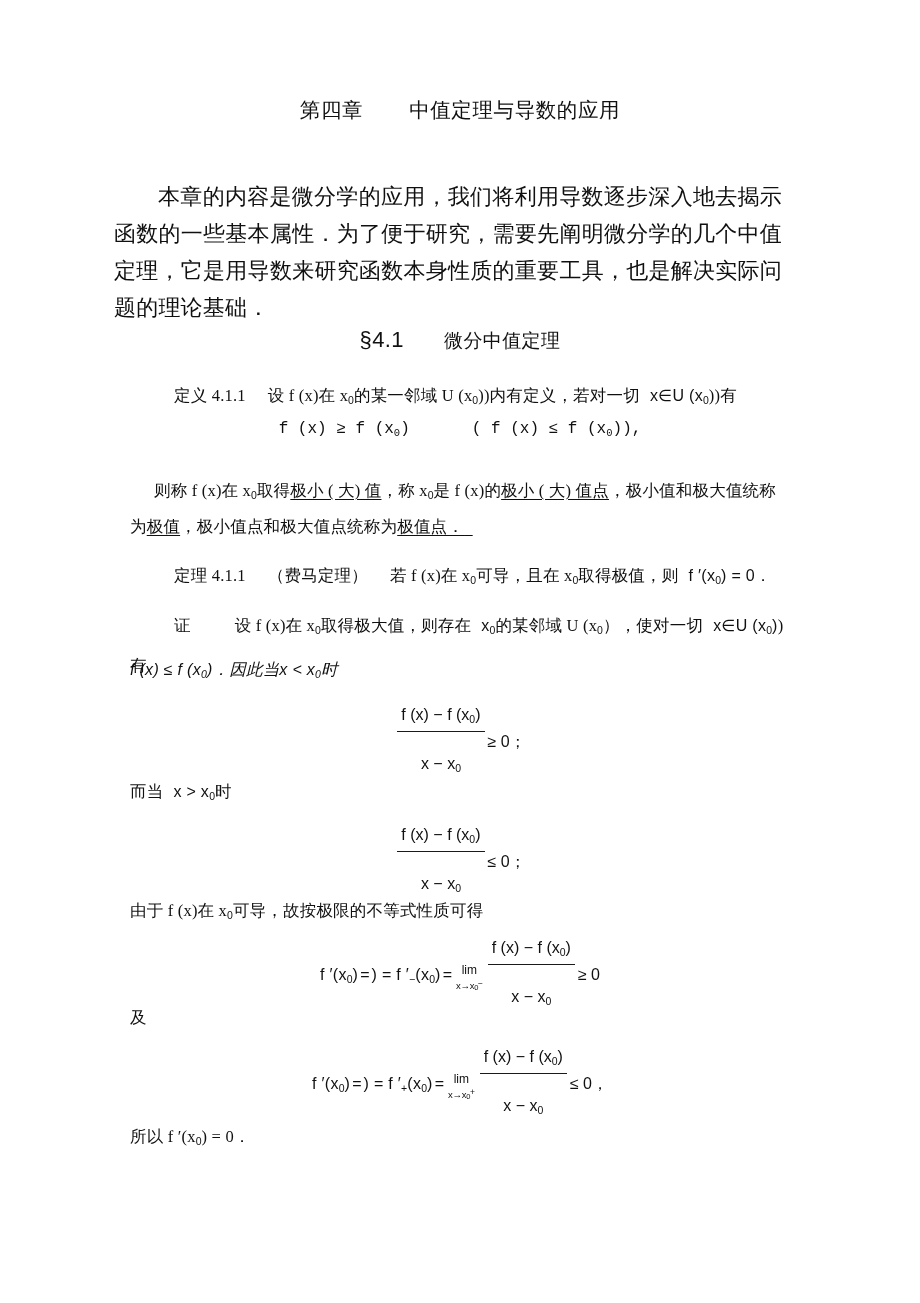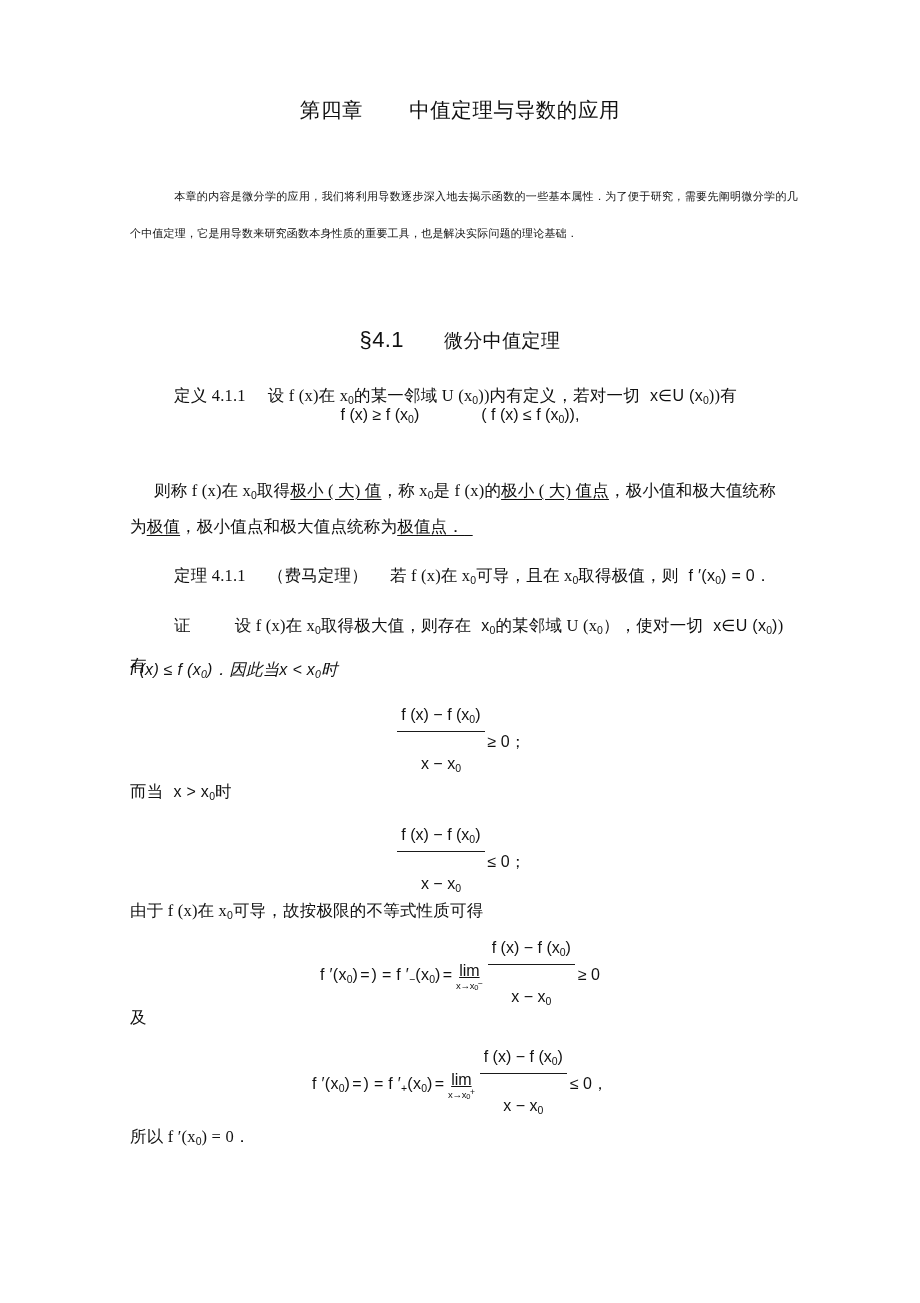--- a/index.html
+++ b/index.html
@@ -31,23 +31,23 @@
     width: 920px;
     text-align: center;
     font-size: 20.5px;
     letter-spacing: 0.6px;
     font-family: "Liberation Serif", "DejaVu Serif", serif;
   }
   .chapter-title .gap { display: inline-block; width: 46px; }
 
   .para {
     position: absolute;
-    left: 130px;
+    left: 114px;
     width: 668px;
-    font-size: 11px;
+    font-size: 22px;
     line-height: 37px;
     text-align: justify;
     text-justify: inter-ideograph;
     letter-spacing: 0.2px;
   }
   #intro { top: 178px; }
 
   .section-heading {
     position: absolute;
     left: 0;
@@ -127,22 +127,21 @@
     display: inline-block;
     vertical-align: middle;
     text-align: center;
     position: relative;
     margin: 0 2px;
     top: 3px;
   }
   .limop .lim-main {
     display: block;
     line-height: 17px;
-    font-size: 16px;
-    text-decoration: underline;
+    font-size: 12px;
   }
   .limop .lim-sub {
     display: block;
     line-height: 11px;
     font-size: 9.5px;
     letter-spacing: -0.3px;
     white-space: nowrap;
     position: relative;
     top: -1px;
   }
@@ -163,21 +162,21 @@
   </div>
 
   <div class="section-heading">
     <span class="num">§4.1</span><span class="gap"></span><span>微分中值定理</span>
   </div>
 
   <div class="blk" style="top:378px;">
     <span class="ind"></span><span>定义 4.1.1</span><span class="sp-m"></span><span>设 f (x)在 x</span><span class="m"><sub>0</sub></span><span>的某一邻域 U (x</span><span class="m"><sub>0</sub></span><span>)</span><span>)内有定义，若对一切</span><span class="sp-s"></span><span class="m">x</span><span class="m">∈</span><span class="m">U (x</span><span class="m"><sub>0</sub></span><span>)</span><span>)有</span>
   </div>
 
-  <div class="display" style="top:406px;">
+  <div class="display" style="top:420px;font-family:Liberation Mono, monospace;">
     <span><span>f (x) ≥ f (x</span><sub>0</sub><span>)</span></span><span class="sp-xl"></span><span><span>( f (x) ≤ f (x</span><sub>0</sub><span>)</span><span>)</span>,</span>
   </div>
 
   <div class="blk" style="top:473px;text-align:center;">
     <span>则称 f (x)在 x</span><span class="m"><sub>0</sub></span><span>取得</span><span class="ul">极小 ( 大) 值</span><span>，称 x</span><span class="m"><sub>0</sub></span><span>是 f (x)的</span><span class="ul">极小 ( 大) 值点</span><span>，极小值和极大值统称</span>
   </div>
 
   <div class="blk" style="top:509px;">
     <span>为</span><span class="ul">极值</span><span>，极小值点和极大值点统称为</span><span class="ul">极值点．</span><span class="ul">&nbsp;&nbsp;</span>
   </div>

